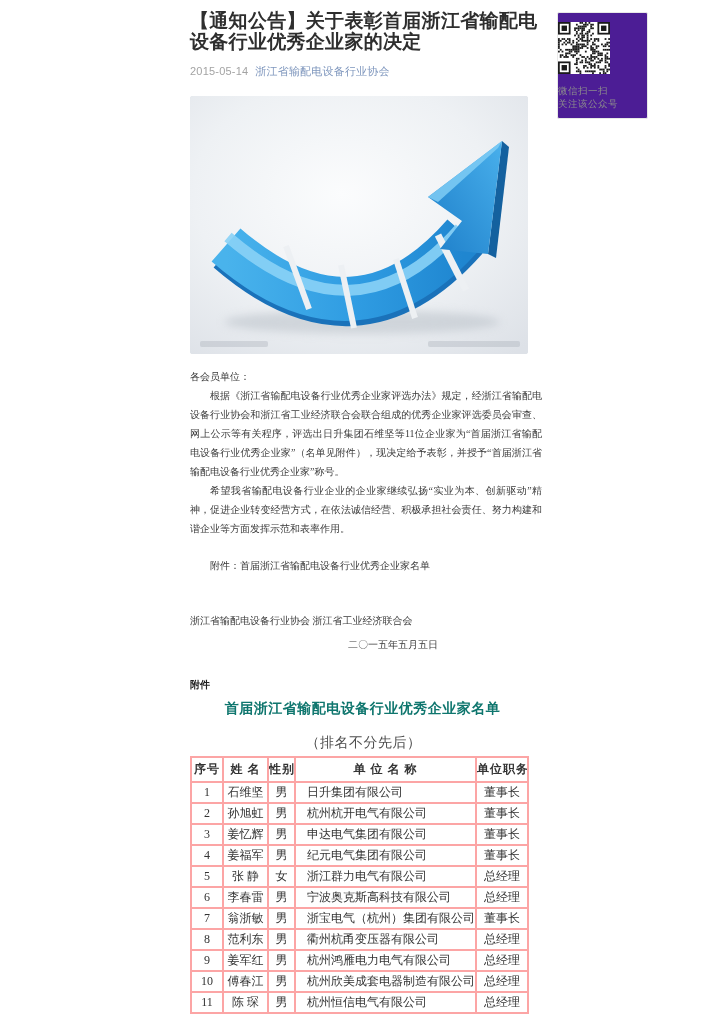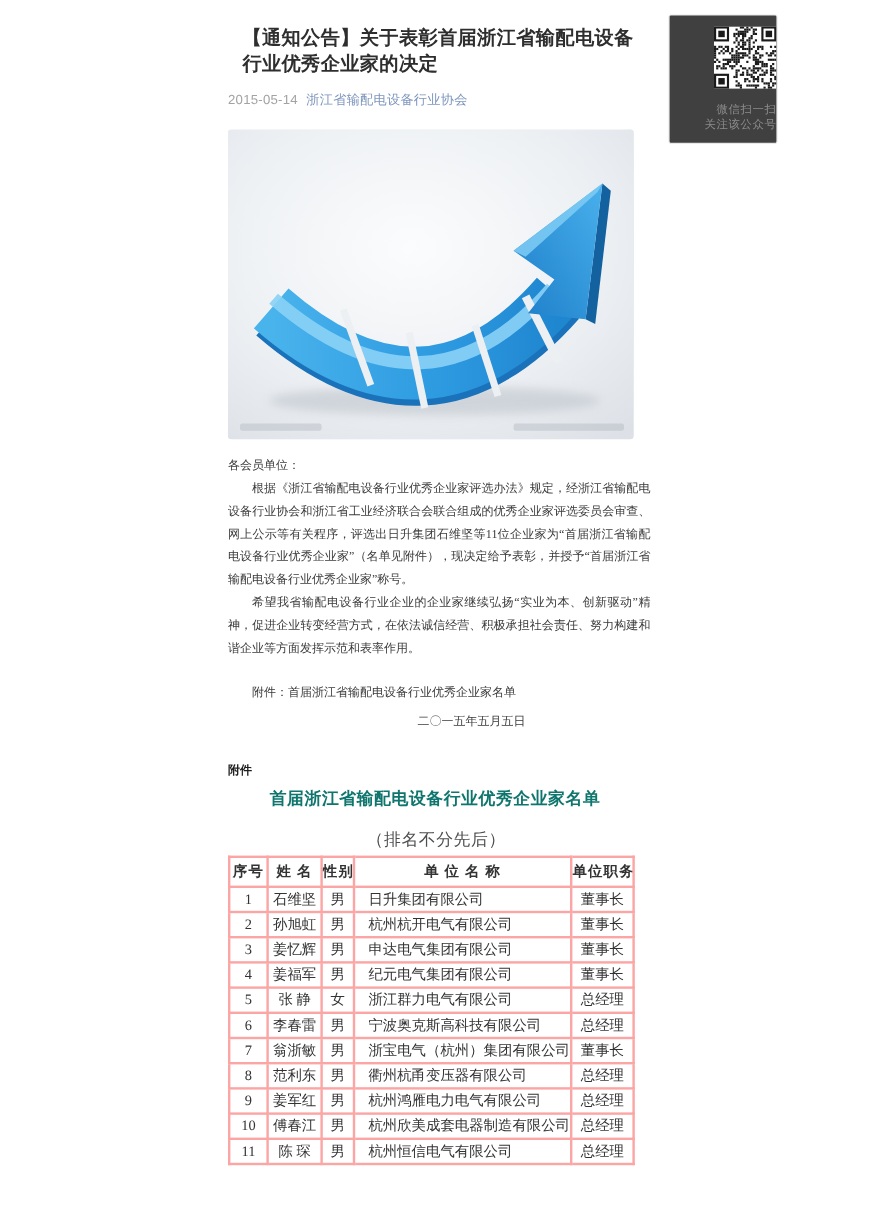--- a/index.html
+++ b/index.html
@@ -3,22 +3,22 @@
 <meta charset="utf-8">
 <style>
   html,body{margin:0;padding:0;}
   body{
     width:725px;height:1024px;background:#ffffff;position:relative;
     font-family:"Liberation Sans","DejaVu Sans",sans-serif;
     -webkit-font-smoothing:antialiased;overflow:hidden;
   }
   .article{position:absolute;left:190px;top:10px;width:352px;}
   .page-title{
-    font-size:16px;font-weight:700;line-height:21px;color:#2e2e2e;
-    margin:12px;letter-spacing:.3px;
+    font-size:19px;font-weight:700;line-height:21px;color:#2e2e2e;
+    margin:0;letter-spacing:.3px;
   }
   .meta{margin-top:12px;font-size:11px;color:#a3a3a3;letter-spacing:.2px;}
   .meta a{color:var(--link,#7e96bd);text-decoration:none;margin-left:7px;cursor:pointer;}
   
   .hero{
     margin:17px 0 0 0;width:338px;height:258px;position:relative;
     border-radius:3px;overflow:hidden;
     box-shadow:inset 0 0 0 1px #dde1e6, inset -4px -4px 8px rgba(140,150,162,.28);
   }
   .hero svg{display:block;}
@@ -47,22 +47,22 @@
   }
   table.roster th,table.roster td{
     border:2px solid #fca5a5;text-align:center;padding:0;height:19px;line-height:19px;
     overflow:hidden;white-space:nowrap;
   }
   table.roster th{font-weight:700;height:23px;line-height:23px;letter-spacing:1px;}
   table.roster td.c3{text-align:left;padding-left:11px;}
   
   .qr-panel{
     position:absolute;left:557px;top:12px;width:91px;
-    border:1px solid #e8e8e8;border-radius:2px;background:#404040;
-    text-align:right;padding:9px 0 8px 0;box-sizing:border-box;
+    border:1px solid #e8e8e8;border-radius:2px;background:#4c1d95;
+    text-align:left;padding:9px 0 8px 0;box-sizing:border-box;
   }
   .qr-panel svg{display:inline-block;}
   .qr-cap{font-size:9.5px;color:#8c8c8c;line-height:13px;letter-spacing:.5px;}
   .qr-cap.first{margin-top:6px;}
 </style>
 </head>
 <body>
 
 <div>
 
@@ -115,20 +115,21 @@
       </svg>
       <span class="wm wm-l"></span>
       <span class="wm wm-r"></span>
     </figure>
 
     <section class="body-text">
       <p class="no-indent">各会员单位：</p>
       <p>根据《浙江省输配电设备行业优秀企业家评选办法》规定，经浙江省输配电设备行业协会和浙江省工业经济联合会联合组成的优秀企业家评选委员会审查、网上公示等有关程序，评选出日升集团石维坚等11位企业家为“首届浙江省输配电设备行业优秀企业家”（名单见附件），现决定给予表彰，并授予“首届浙江省输配电设备行业优秀企业家”称号。</p>
       <p>希望我省输配电设备行业企业的企业家继续弘扬“实业为本、创新驱动”精神，促进企业转变经营方式，在依法诚信经营、积极承担社会责任、努力构建和谐企业等方面发挥示范和表率作用。</p>
       <p class="attach-note">附件：首届浙江省输配电设备行业优秀企业家名单</p>
+      <p class="sig">浙江省输配电设备行业协会  浙江省工业经济联合会</p>
       <p class="sig-date">二〇一五年五月五日</p>
     </section>
 
     <section class="attachment">
       <div class="attach-label">附件</div>
       <div class="roster-title">首届浙江省输配电设备行业优秀企业家名单</div>
       <div class="rank-note">（排名不分先后）</div>
       <table class="roster">
         <colgroup>
           <col style="width:32px">

